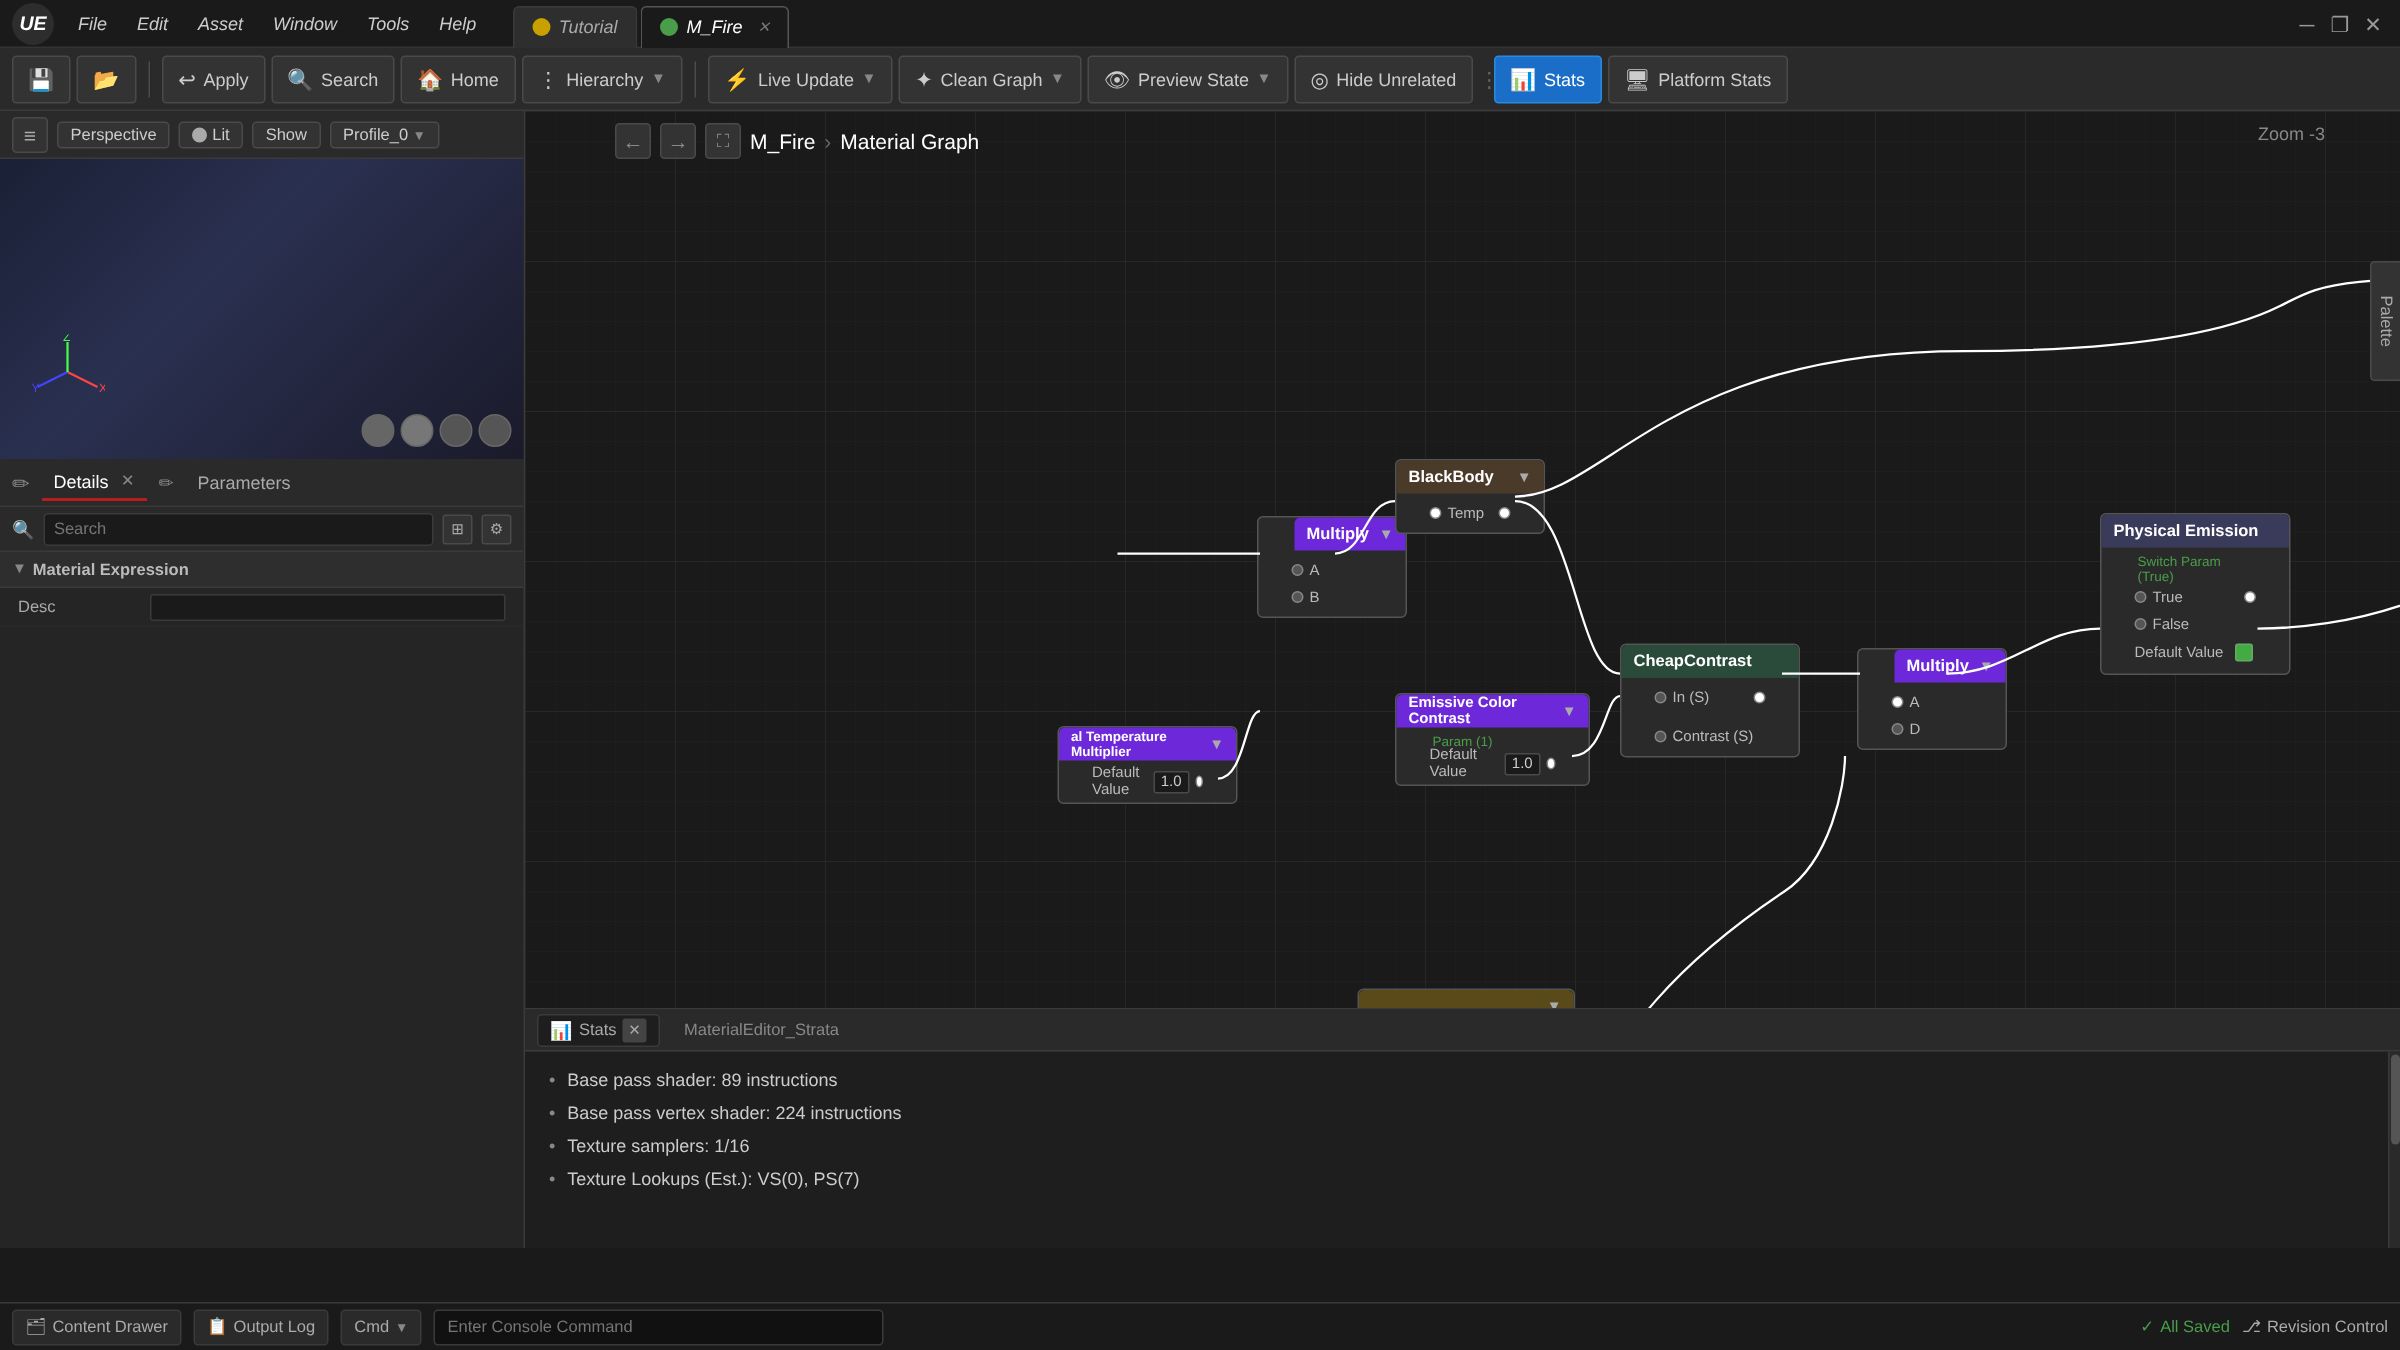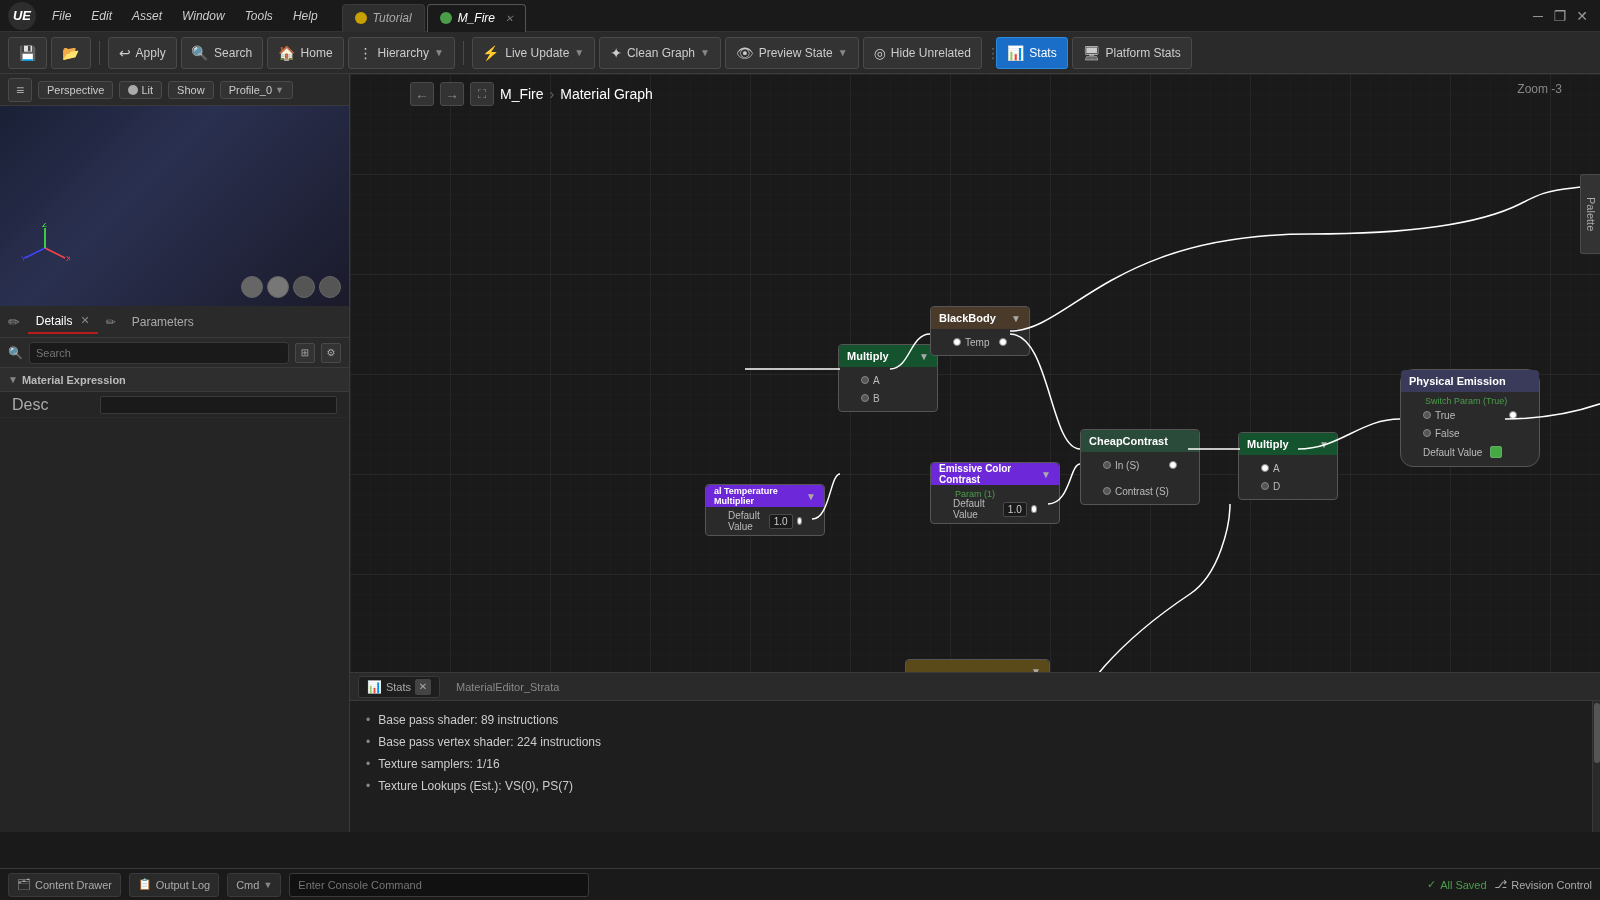--- a/index.html
+++ b/index.html
@@ -306,21 +306,21 @@
       height: 26px;
       display: flex;
       align-items: center;
       padding: 0 12px;
       border-bottom: 1px solid #2a2a2a;
       gap: 8px;
     }
     .property-row .label {
       width: 80px;
       color: #aaa;
-      font-size: 16px;
+      font-size: 11px;
     }
     .property-row input {
       flex: 1;
       background: #1a1a1a;
       border: 1px solid #3a3a3a;
       border-radius: 2px;
       height: 18px;
       padding: 0 4px;
       color: #ccc;
       font-size: 11px;
@@ -382,21 +382,21 @@
       display: flex;
       align-items: center;
       gap: 6px;
     }
     .breadcrumb-text .sep { color: #666; }
 
     
     #zoom-indicator {
       position: absolute;
       top: 8px;
-      right: 38px;
+      right: 50px;
       color: #888;
       font-size: 12px;
       z-index: 10;
     }
 
     
     #palette-tab {
       position: absolute;
       right: 0;
       top: 100px;
@@ -453,21 +453,21 @@
       height: 8px;
       border-radius: 50%;
       background: #555;
       border: 1px solid #888;
       flex-shrink: 0;
     }
     .pin-dot.connected { background: #fff; }
     .pin-dot.output { margin-left: auto; }
 
     
-    .node-header-multiply { background: #14532d; }
+    .node-header-multiply { background: #6d28d9; margin-left: 24px; }
     .node-header-blackbody { background: #4a3a2a; }
     .node-header-cheapcontrast { background: #2a4a3a; }
     .node-header-emission-a { background: #5a4a1a; }
     .node-header-physical { background: #3a3a5a; }
     .node-header-green { background: #6d28d9; }
 
     .node-param-text {
       font-size: 9px;
       color: #4a9e4a;
       padding: 0 8px;
@@ -974,21 +974,21 @@
       <div class="node-body">
         <div class="node-param-text">Param (1)</div>
         <div class="default-value-row">
           <span>Default Value</span>
           <span class="param-value-box">1.0</span>
           <span style="width:8px;height:8px;border-radius:50%;background:#fff;border:1px solid #888;margin-left:auto;"></span>
         </div>
       </div>
     </div>
 
-    <div class="material-node" style="left:1050px; top:295px; width:140px;border-radius:13px;">
+    <div class="material-node" style="left:1050px; top:268px; width:127px;">
       <div class="node-header node-header-physical">
         <span style="font-size:11px;">Physical Emission</span>
       </div>
       <div class="node-body">
         <div class="node-param-text">Switch Param (True)</div>
         <div class="node-pin">
           <span class="pin-dot"></span>
           <span>True</span>
           <span class="pin-dot output connected"></span>
         </div>

